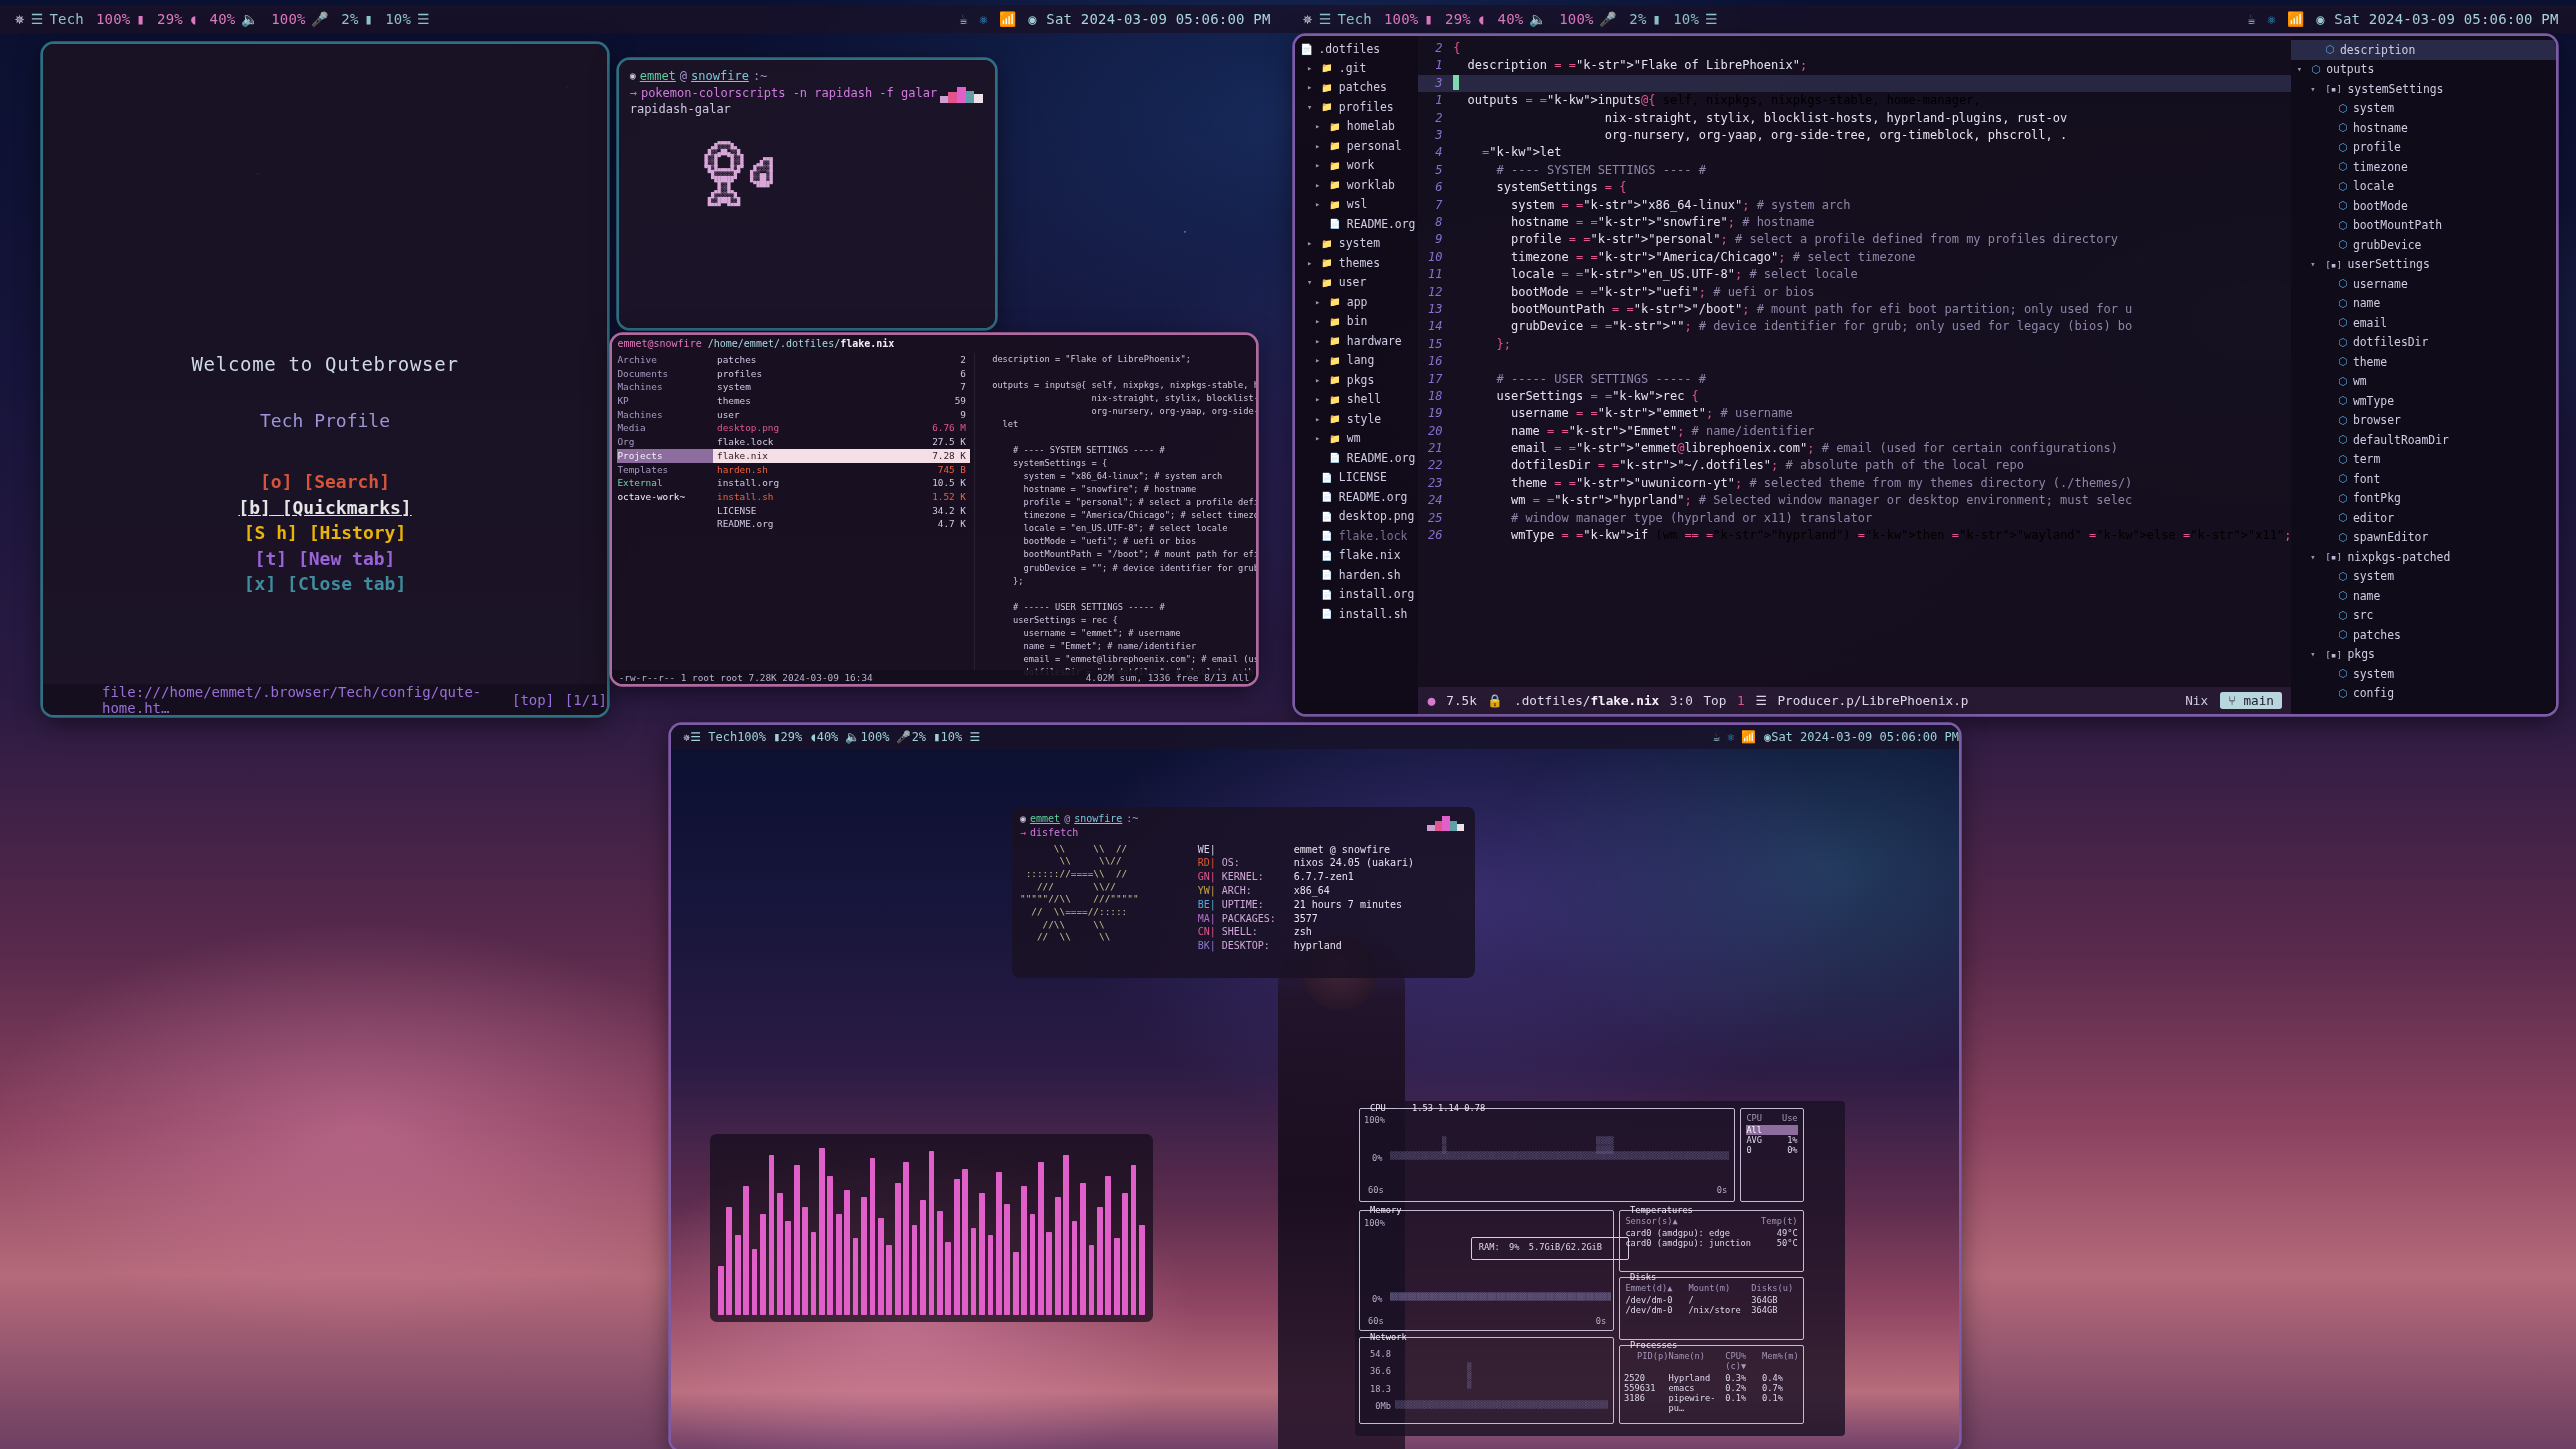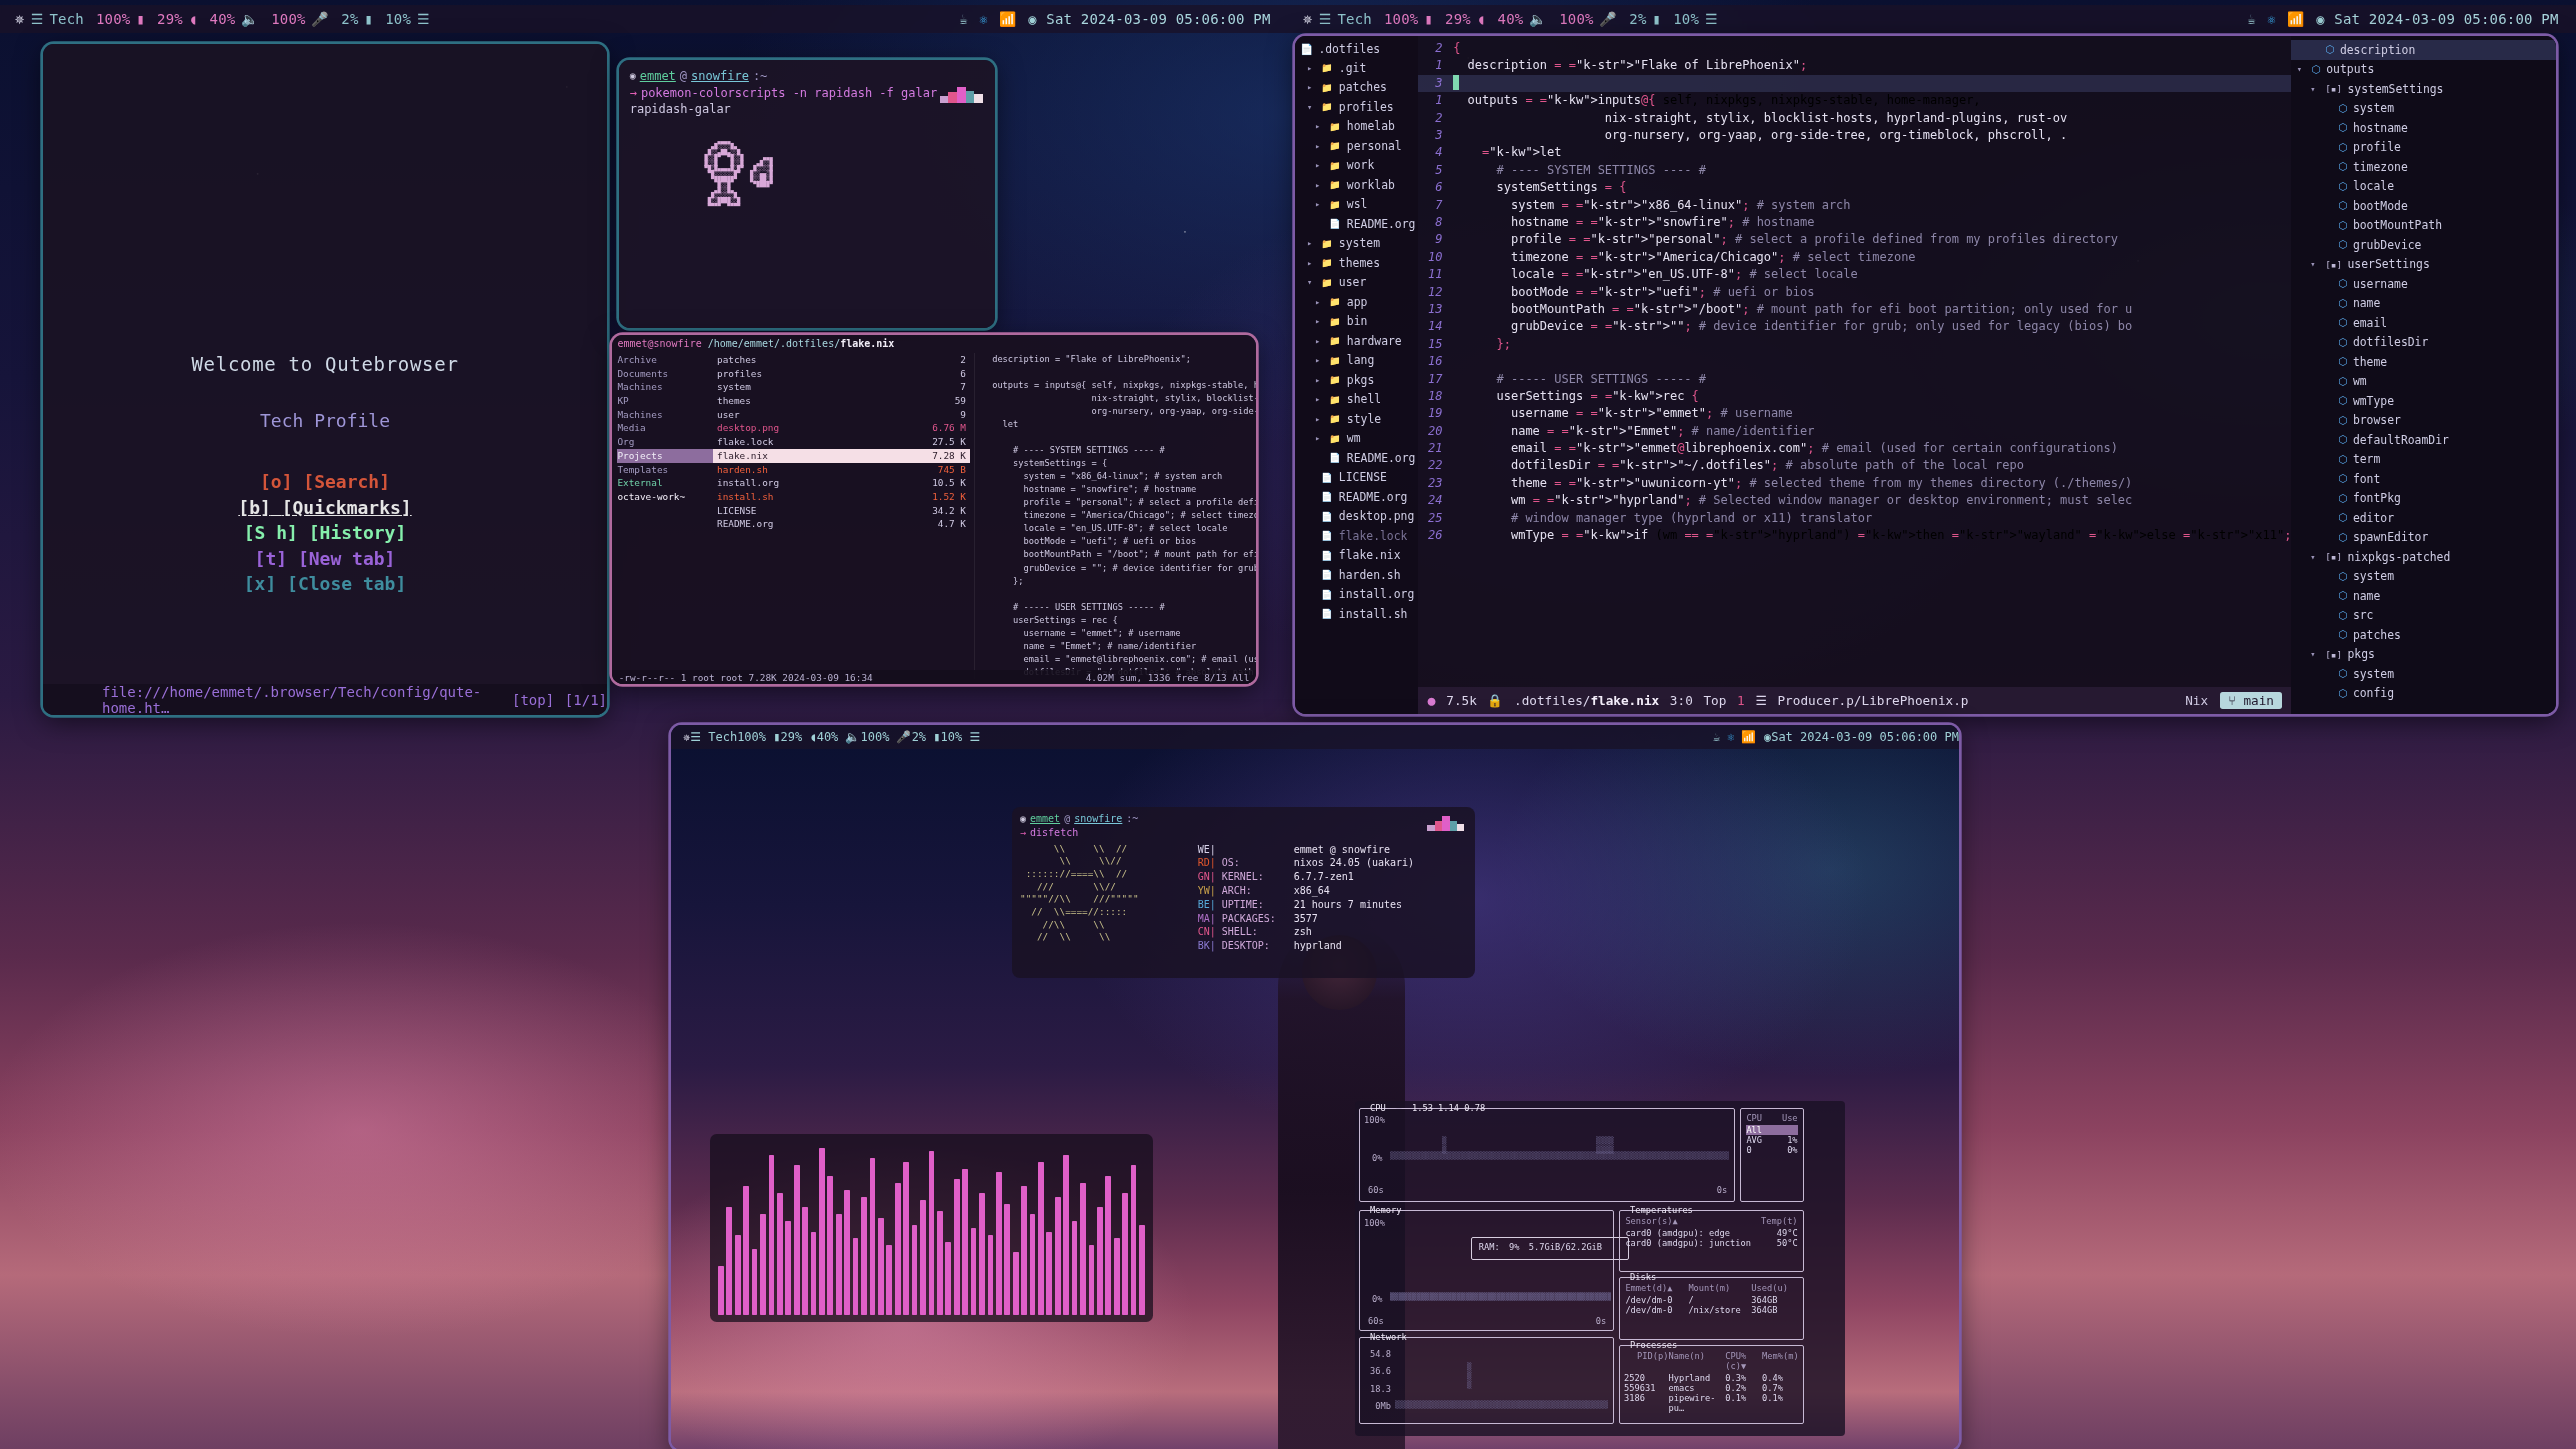--- a/index.html
+++ b/index.html
@@ -290,21 +290,21 @@
 </div>
 
 <div class="win bd-teal" id="qute">
   <div class="qute-body">
     <div class="qb-center">
       <div class="qb-title">Welcome to Qutebrowser</div>
       <div class="qb-sub">Tech Profile</div>
       <div class="qb-links" id="qb-links">
           <div style="color: rgb(212, 85, 58);"><span>[o]</span> <span>[Search]</span></div>
           <div style="color: #e5e5e5; text-decoration: underline;"><span>[b]</span> <span>[Quickmarks]</span></div>
-          <div style="color: #86efac;"><span>[S h]</span> <span>[History]</span></div>
+          <div style="color: #eab308;"><span>[S h]</span> <span>[History]</span></div>
           <div style="color: rgb(154, 99, 216);"><span>[t]</span> <span>[New tab]</span></div>
           <div style="color: rgb(63, 141, 158);"><span>[x]</span> <span>[Close tab]</span></div>
         </div>
     </div>
     <div class="qb-status">
       <span>file:///home/emmet/.browser/Tech/config/qute-home.ht…</span>
       <span>[top]</span>
       <span>[1/1]</span>
     </div>
   </div>
@@ -998,21 +998,21 @@
             <span>50°C</span>
           </div>
         </div>
     </div>
 
     <div class="bt-box" style="left:264px;top:176px;width:185px;height:63px;">
       <div class="bt-title">Disks</div>
       <div id="bt-disk-head" style="display:flex;padding:5.4px 5.4px 0 5.4px" class="bt-head">
           <span style="width: 64px;">Emmet(d)▲</span>
           <span style="width: 64px;">Mount(m)</span>
-          <span style="width: 47px;">Used(u)</span>
+          <span style="width: 47px;">Disks(u)</span>
         </div>
       <div id="bt-disk-rows" style="padding:1.3px 5.4px">
           <div style="display: flex;">
             <span style="width: 64px;">/dev/dm-0</span>
             <span style="width: 64px;">/</span>
             <span style="width: 47px;">364GB</span>
           </div>
           <div style="display: flex;">
             <span style="width: 64px;">/dev/dm-0</span>
             <span style="width: 64px;">/nix/store</span>

